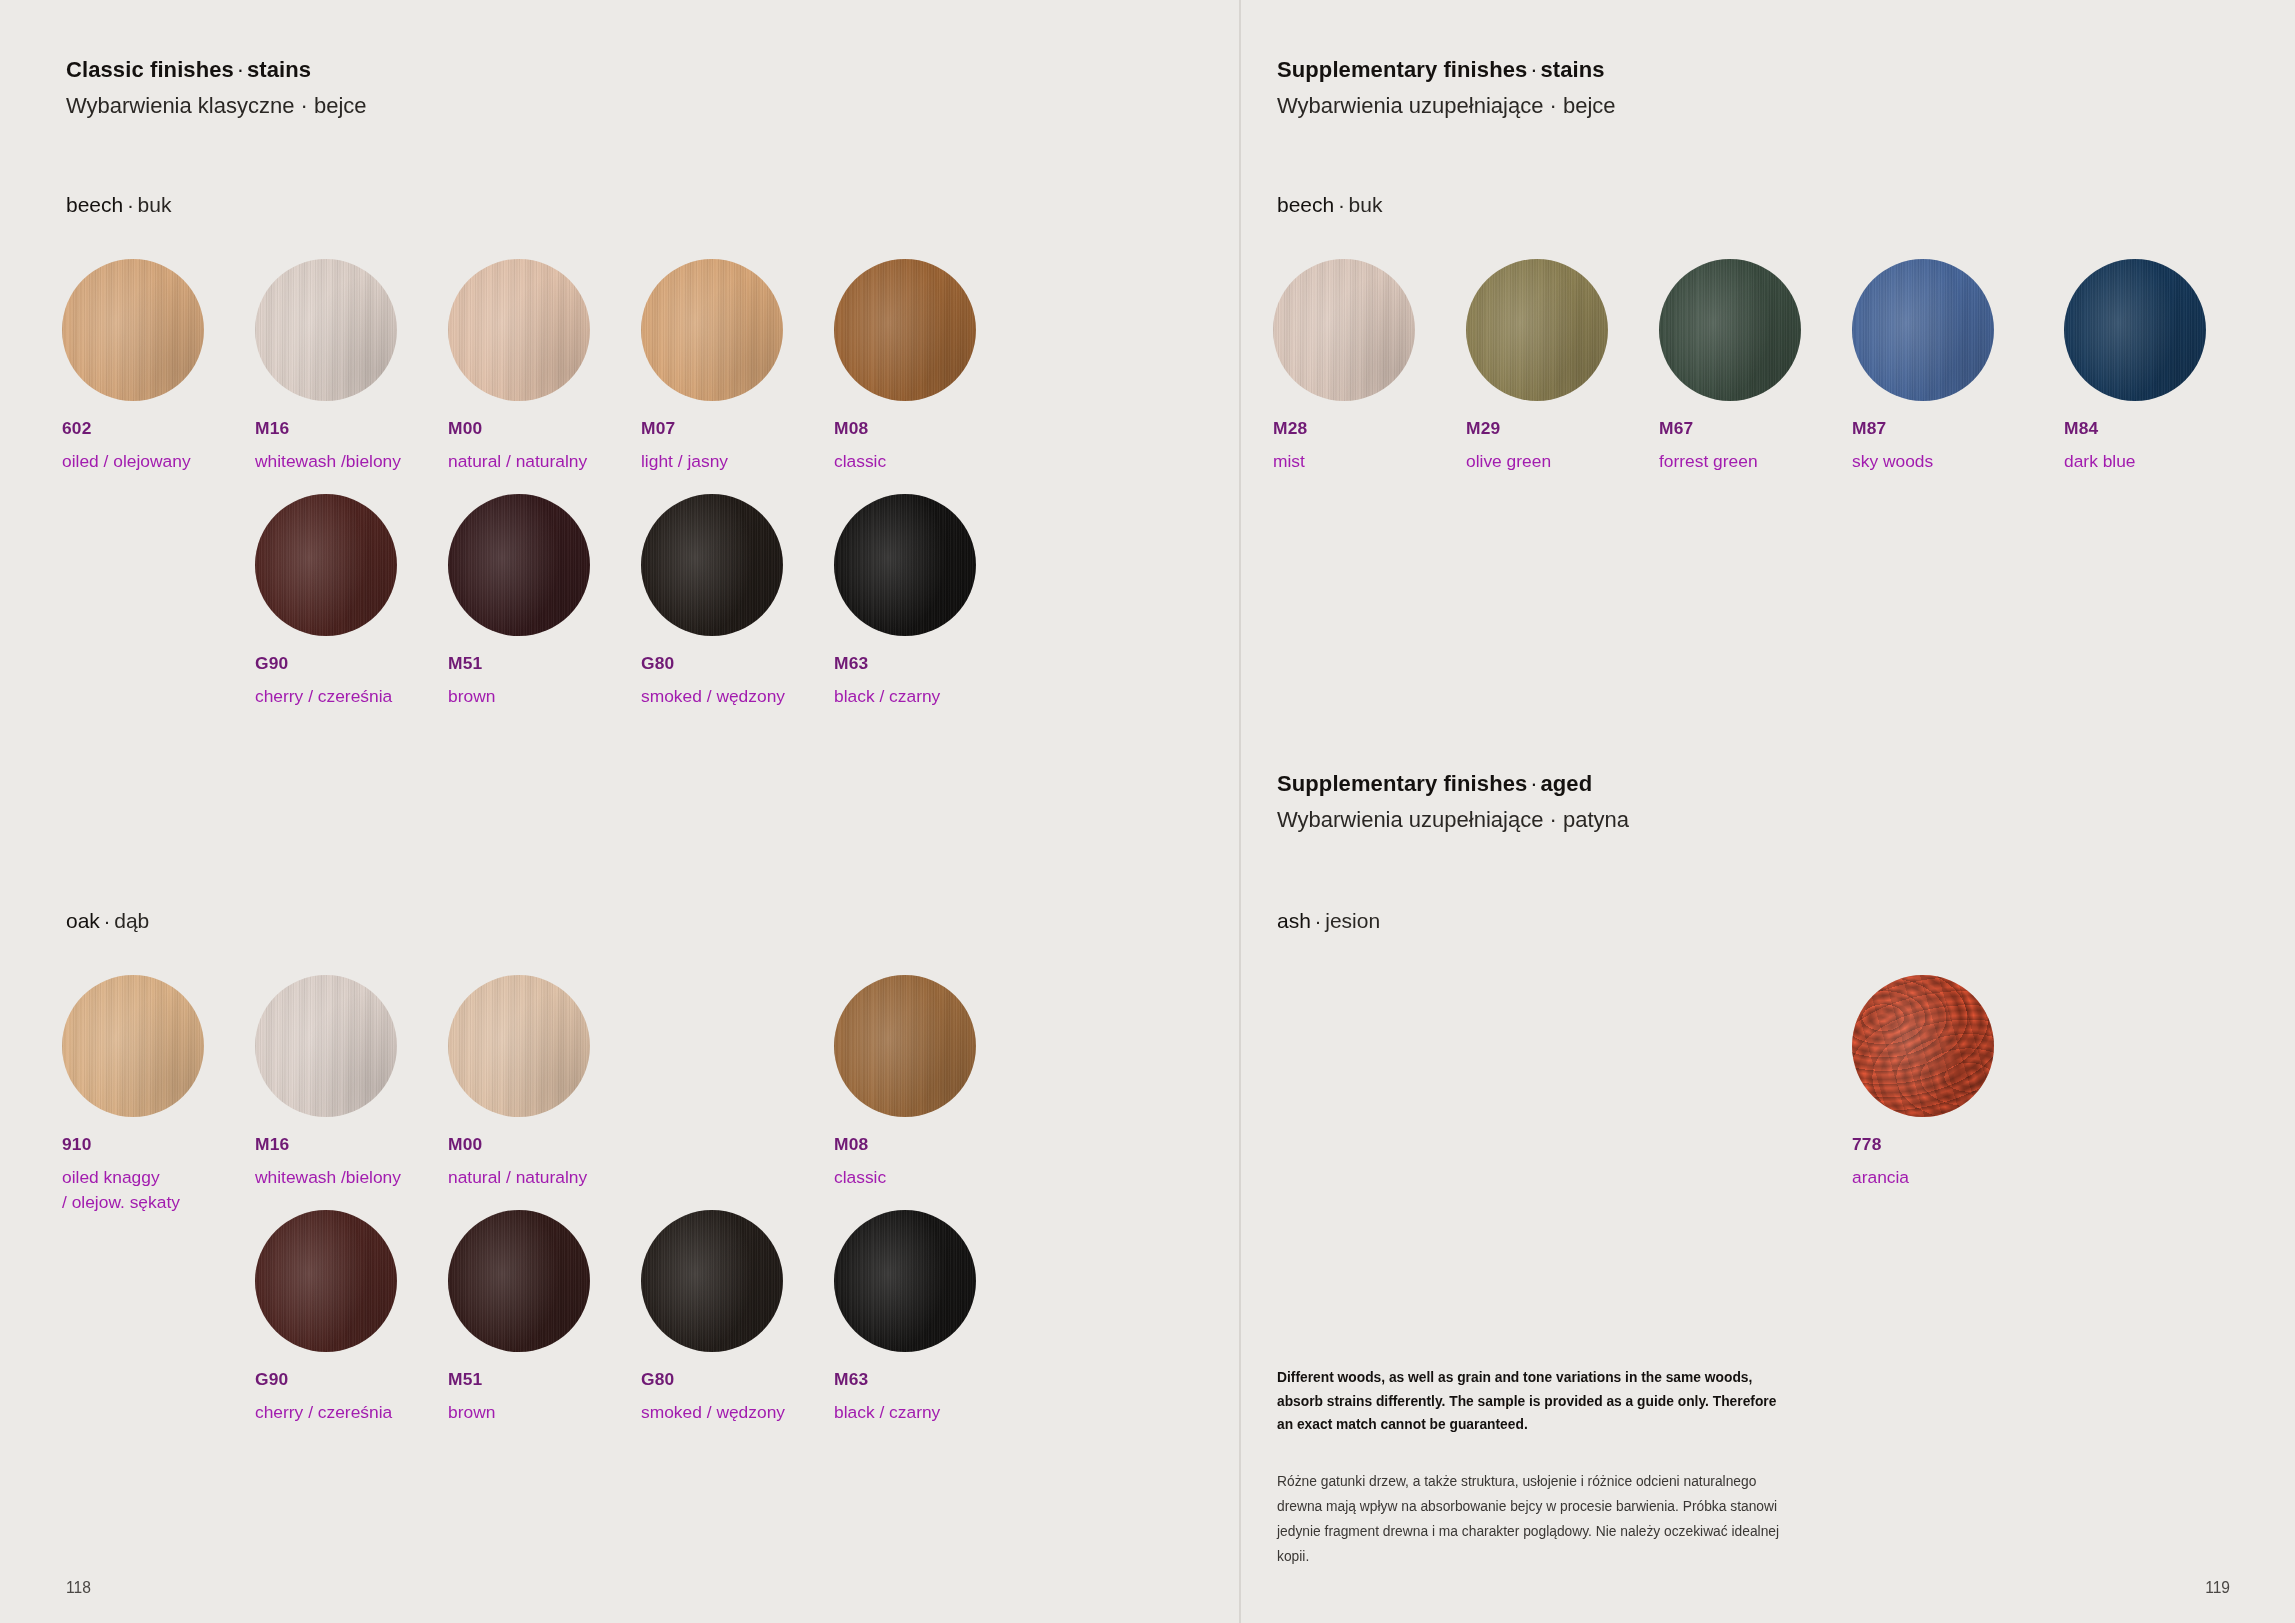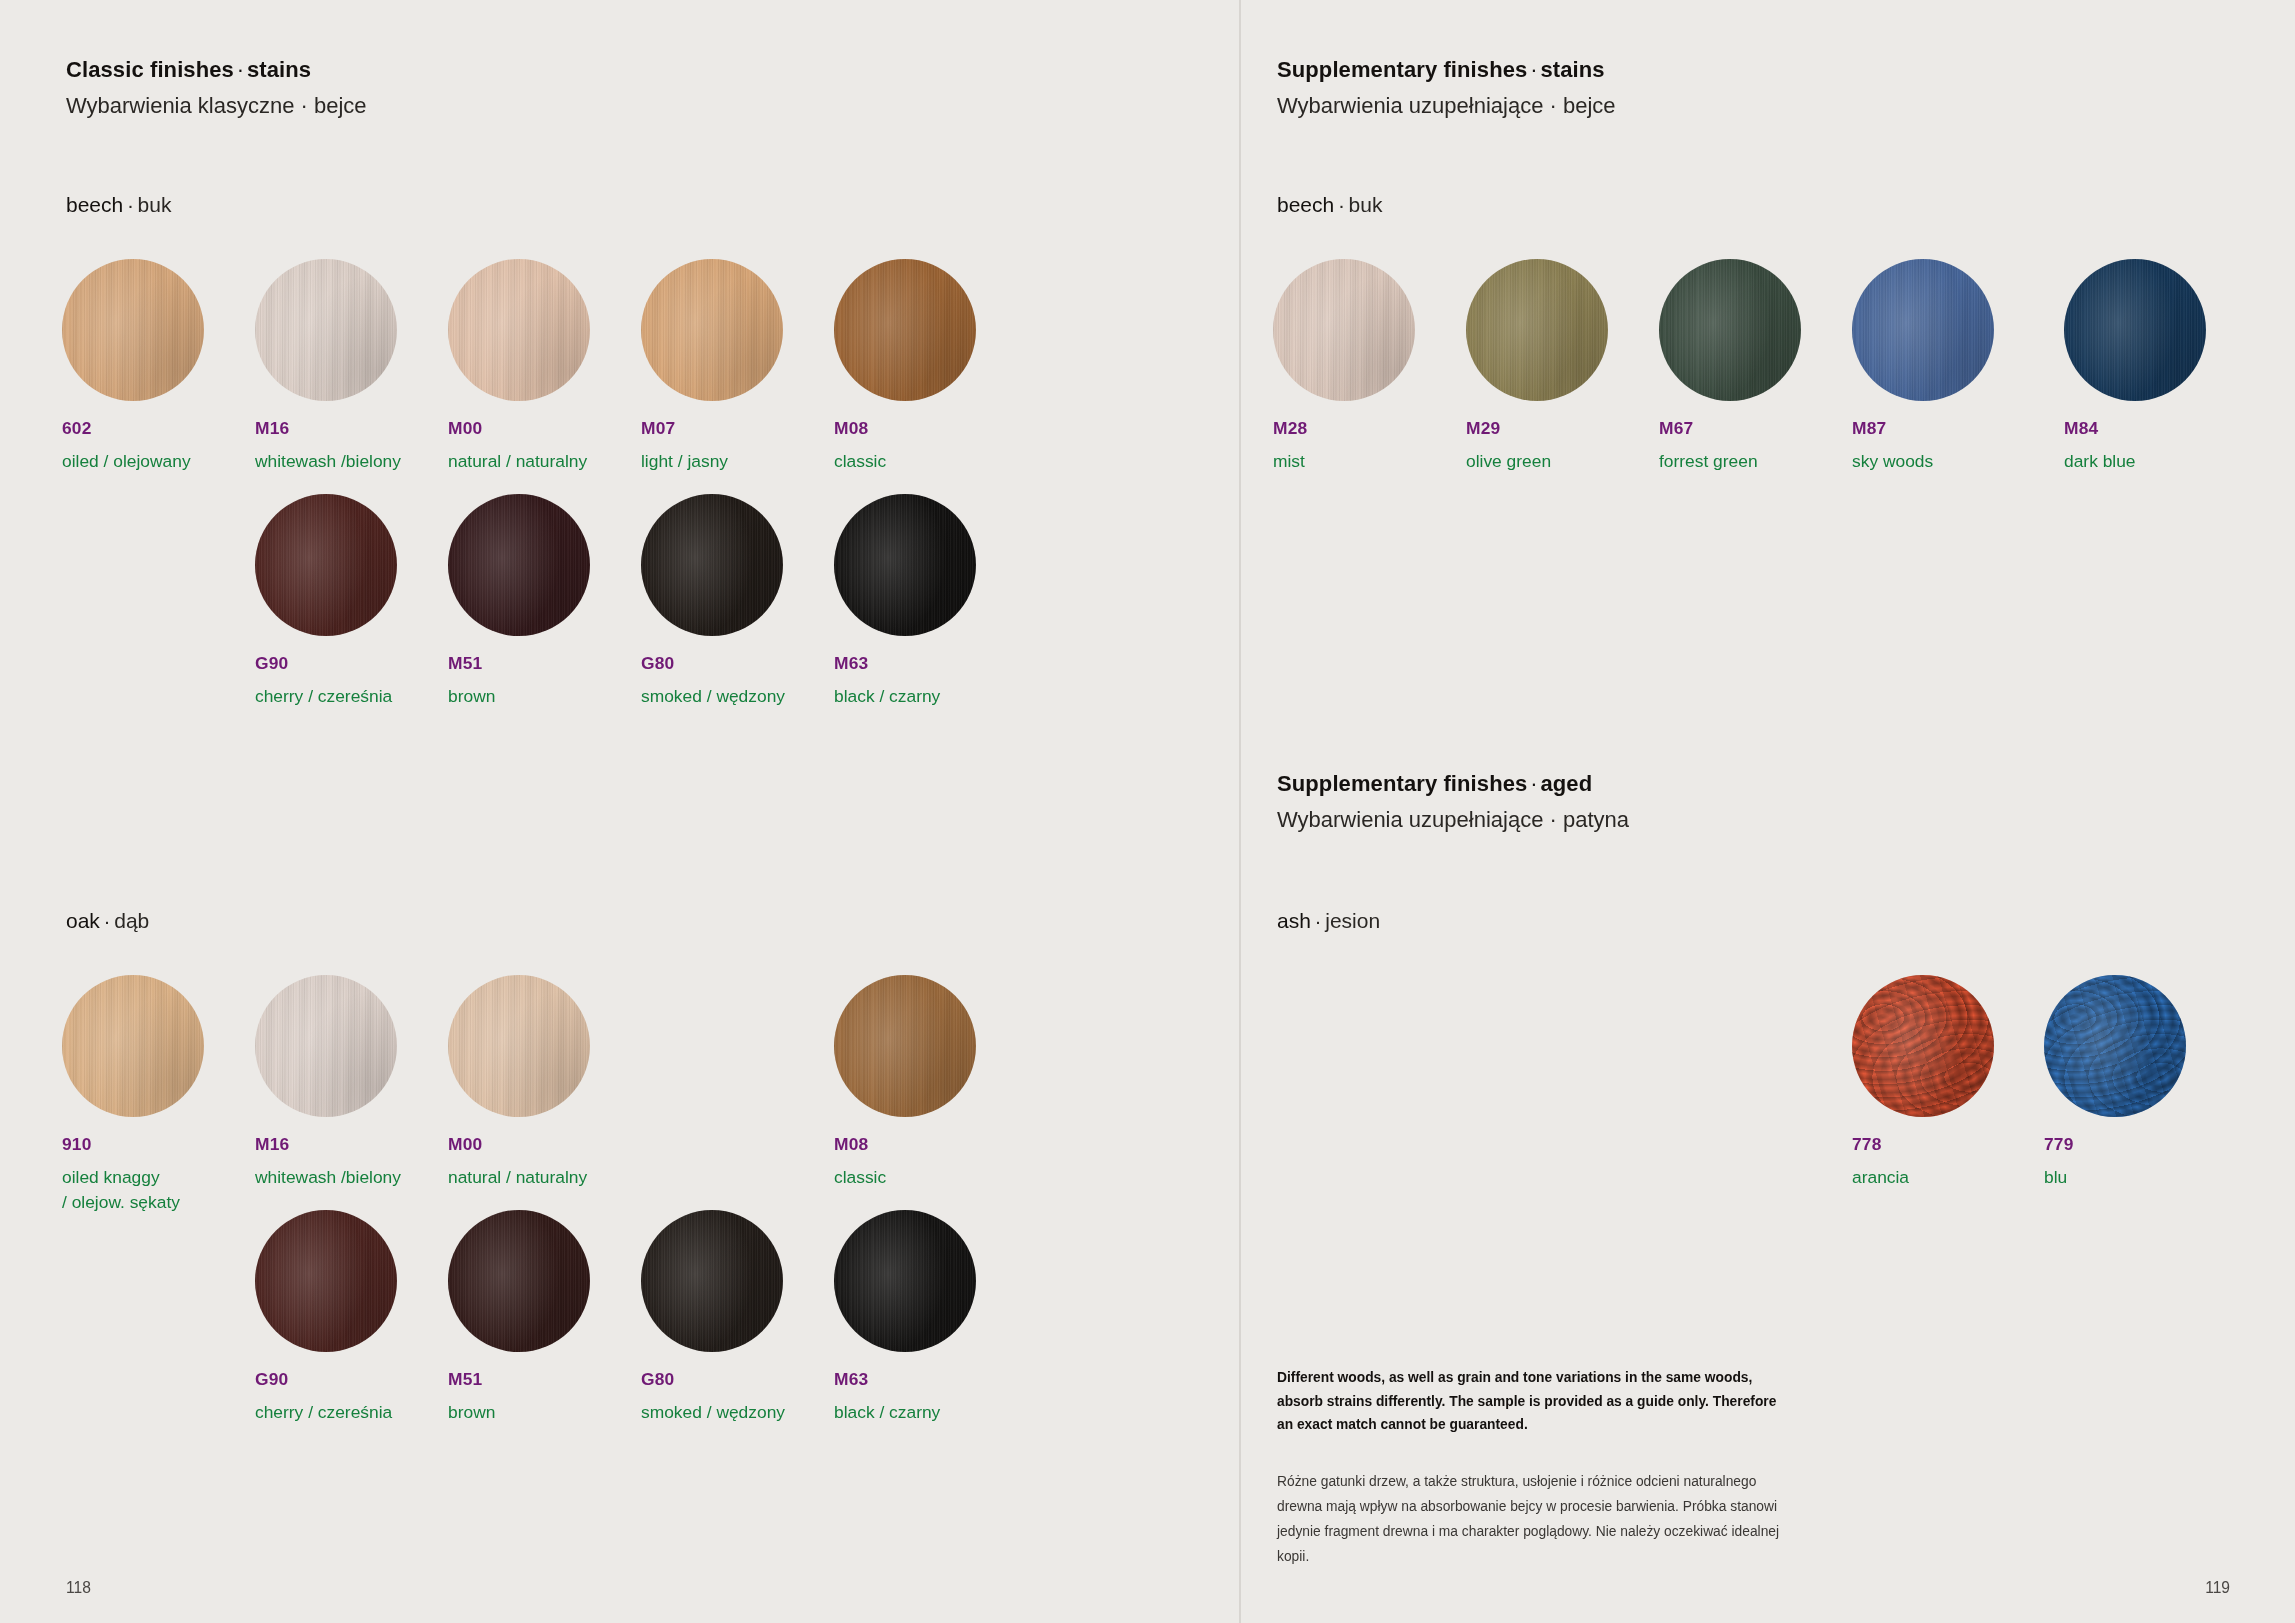--- a/index.html
+++ b/index.html
@@ -63,21 +63,21 @@
       repeating-radial-gradient(ellipse 60% 38% at 22% 30%,
         rgba(0,0,0,.30) 0px, rgba(0,0,0,0) 6.4px, rgba(0,0,0,.26) 13.8px, rgba(0,0,0,0) 21px),
       repeating-radial-gradient(ellipse 75% 45% at 82% 72%,
         rgba(0,0,0,.26) 0px, rgba(0,0,0,0) 7.3px, rgba(0,0,0,.22) 15.6px, rgba(0,0,0,0) 24px),
       repeating-linear-gradient(74deg,
         rgba(0,0,0,.16) 0px, rgba(0,0,0,0) 5.5px, rgba(0,0,0,.13) 11px, rgba(0,0,0,0) 17.4px);
     mix-blend-mode: multiply;
   }
 
   .sw-code  { font-size: 17.4px; font-weight: 700; color: #701a75; margin-top: 17.4px; letter-spacing: 0.2px; }
-  .sw-name  { font-size: 17.4px; font-weight: 400; color: #15803d; margin-top: 10px; line-height: 1.42; }
+  .sw-name  { font-size: 17.4px; font-weight: 400; color: #a21caf; margin-top: 10px; line-height: 1.42; }
 
   
   .disclaimer { position: absolute; width: 514px; }
   .disc-en { font-size: 13.8px; font-weight: 700; color: #14110f; line-height: 1.72; }
   .disc-pl { font-size: 13.8px; font-weight: 400; color: #3a3734; line-height: 1.80; margin-top: 33px; }
 
   .page-num { position: absolute; bottom: 27.5px; font-size: 15.6px; color: #4a4744; }
   .page-num-left  { left: 66px; margin-top: 40px; }
   .page-num-right { right: 66px; }
 </style>
@@ -309,28 +309,20 @@
     </div>
 
     <div class="swatch-cell" style="left:612px; top:975px;">
         <div class="swatch" style="background:#ea5634">
           <div class="grain swirl"></div>
           <div class="grain shade"></div>
         </div>
         <div class="sw-code">778</div>
         <div class="sw-name">arancia</div>
       </div>
-    <div class="swatch-cell" style="left:804px; top:975px;">
-        <div class="swatch" style="background:#2f73c0">
-          <div class="grain swirl"></div>
-          <div class="grain shade"></div>
-        </div>
-        <div class="sw-code">779</div>
-        <div class="sw-name">blu</div>
-      </div>
 
     <div class="disclaimer" style="left:37px; top:1366px;">
       <div class="disc-en">Different woods, as well as grain and tone variations in the same woods, absorb strains differently. The sample is provided as a guide only. Therefore an exact match cannot be guaranteed.</div>
       <div class="disc-pl">Różne gatunki drzew, a także struktura, usłojenie i różnice odcieni naturalnego drewna mają wpływ na absorbowanie bejcy w procesie barwienia. Próbka stanowi jedynie fragment drewna i ma charakter poglądowy. Nie należy oczekiwać idealnej kopii.</div>
     </div>
 
     <div class="page-num page-num-right">119</div>
   </div>
 
 </div>

